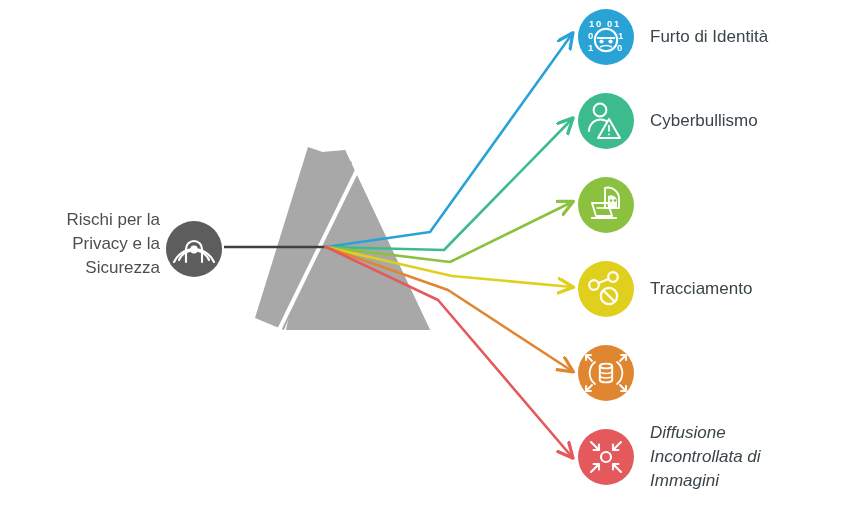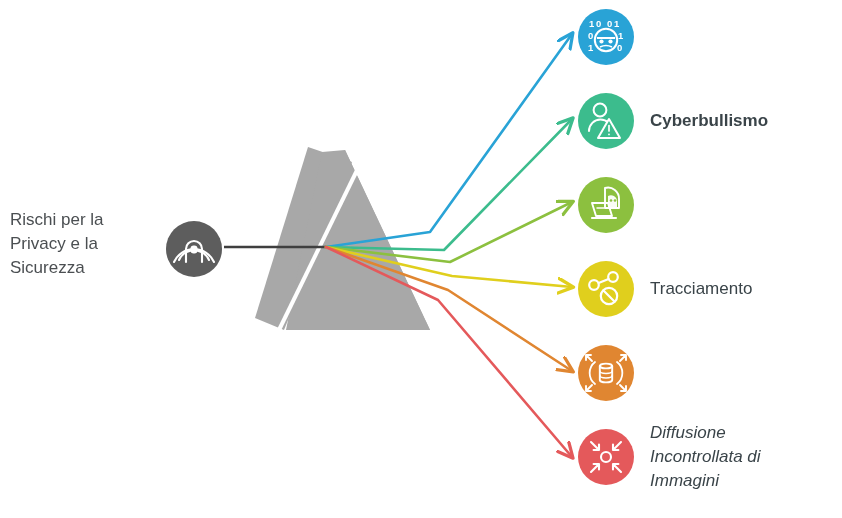--- a/index.html
+++ b/index.html
@@ -24,21 +24,21 @@
     position: absolute;
     left: 0; top: 0;
     width: 842px;
     height: 518px;
   }
   .source-label {
     position: absolute;
     left: 10px;
     top: 208px;
     width: 150px;
-    text-align: left;
+    text-align: right;
     font-size: 17px;
     line-height: 24px;
     color: #4b4f52;
     font-family: "Liberation Sans", sans-serif;
     white-space: pre-line;
   }
   .branch-label {
     position: absolute;
     left: 650px;
     font-size: 17px;
@@ -181,22 +181,23 @@
         <path d="M591,472 L599,464 M599,464 L593.6,464 M599,464 L599,469.4"></path>
         <path d="M621,472 L613,464 M613,464 L618.4,464 M613,464 L613,469.4"></path>
       </g>
     </g>
   </svg>
 
   <div class="source-label">Rischi per la
 Privacy e la
 Sicurezza</div>
 
-
-  <div class="branch-label" style="top: 109px; font-weight: bold;">Cyberbullismo</div>
+  <div class="branch-label" style="top: 25px;">Furto di Identità</div>
+
+  <div class="branch-label" style="top: 109px;">Cyberbullismo</div>
 
 
   <div class="branch-label" style="top: 277px;">Tracciamento</div>
 
 
   <div class="branch-label" style="top: 421px; font-style: italic;">Diffusione
 Incontrollata di
 Immagini</div>
 
 </div>

